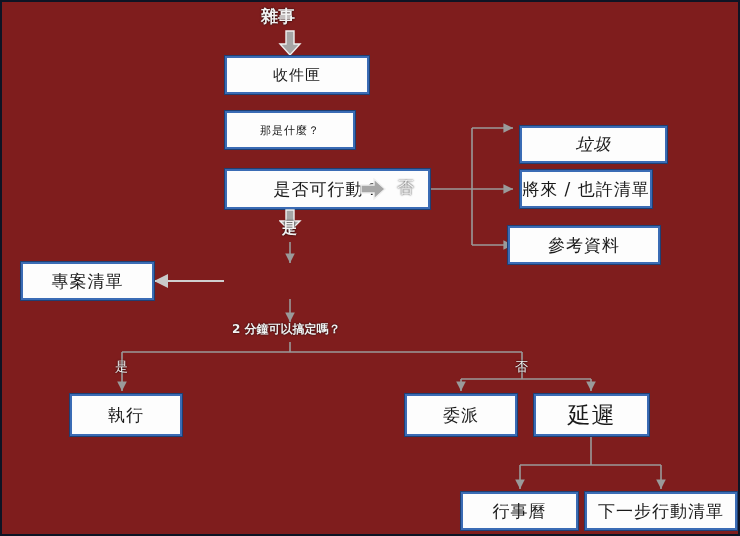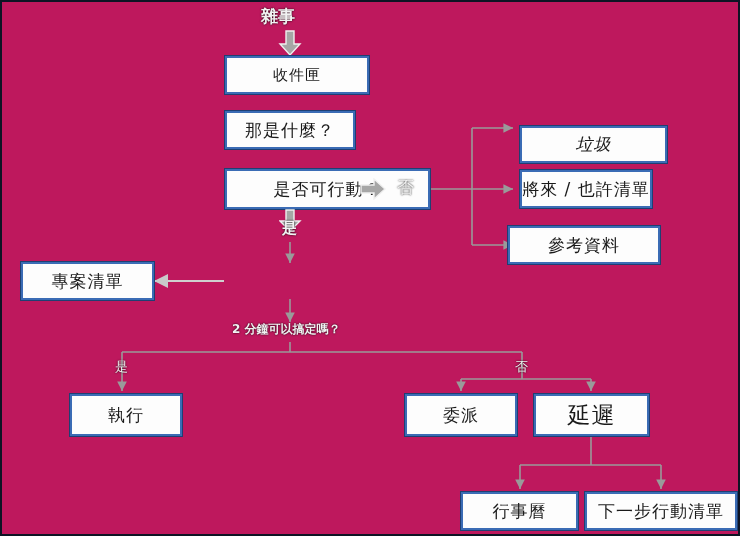--- a/index.html
+++ b/index.html
@@ -4,21 +4,21 @@
 <style>
   html, body {
     margin: 0;
     padding: 0;
     background: #000000;
   }
   #canvas {
     position: relative;
     width: 740px;
     height: 536px;
-    background: #be185d;
+    background: #7f1d1d;
     border: 2px solid #0d1424;
     box-sizing: border-box;
     overflow: hidden;
     font-family: "DejaVu Sans", "Liberation Sans", sans-serif;
   }
   .node {
     position: absolute;
     background: #fdfdfd;
     border: 2px solid #3b6cb5;
     box-sizing: border-box;
@@ -93,21 +93,21 @@
   <div class="label" style="left:259px; top:6px; font-size:17px; font-weight:bold;">雜事</div>
 
   <svg class="blockarrow" style="left:276px; top:28px;" width="24" height="27" viewBox="0 0 24 27">
     <path d="M8,1 L16,1 L16,14 L22,14 L12,25 L2,14 L8,14 Z" fill="#a6a6a6" stroke="#f0f0f0" stroke-width="1.4" stroke-linejoin="miter"></path>
   </svg>
 
   <div class="node" style="left:223px; top:54px; width:144px; height:38px; font-size:15px;">
     <span>收件匣</span>
   </div>
 
-  <div class="node" style="left:223px; top:109px; width:130px; height:38px; font-size:17px;">
+  <div class="node" style="left:223px; top:109px; width:130px; height:38px; font-size:11px;">
     <span>那是什麼？</span>
   </div>
 
   <div class="node" style="left:223px; top:167px; width:205px; height:40px; font-size:17px;">
     <span>是否可行動？</span>
   </div>
 
   <svg class="blockarrow" style="left:358px; top:176px;" width="27" height="22" viewBox="0 0 27 22">
     <path d="M1,7 L14,7 L14,1 L25,11 L14,21 L14,15 L1,15 Z" fill="#a6a6a6" stroke="#f0f0f0" stroke-width="1.4" stroke-linejoin="miter"></path>
   </svg>

